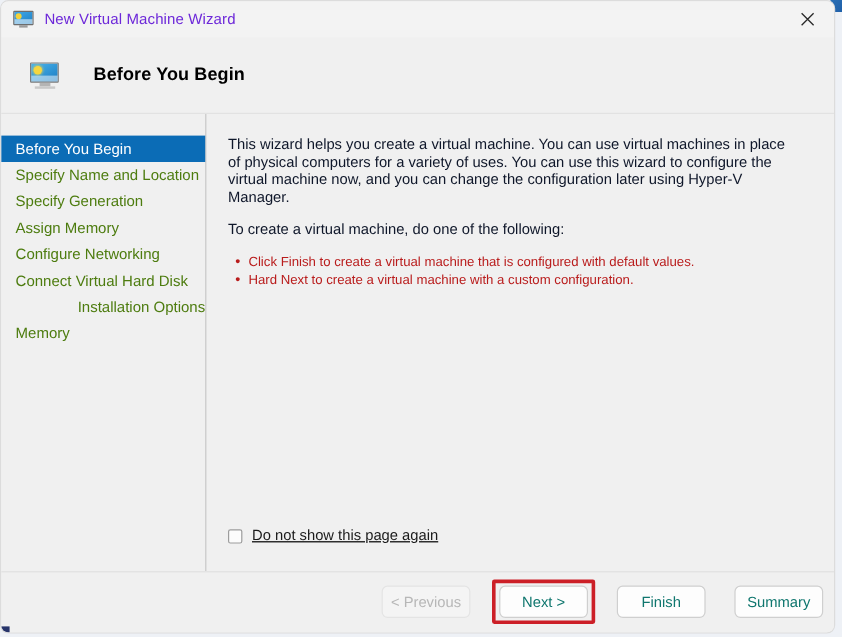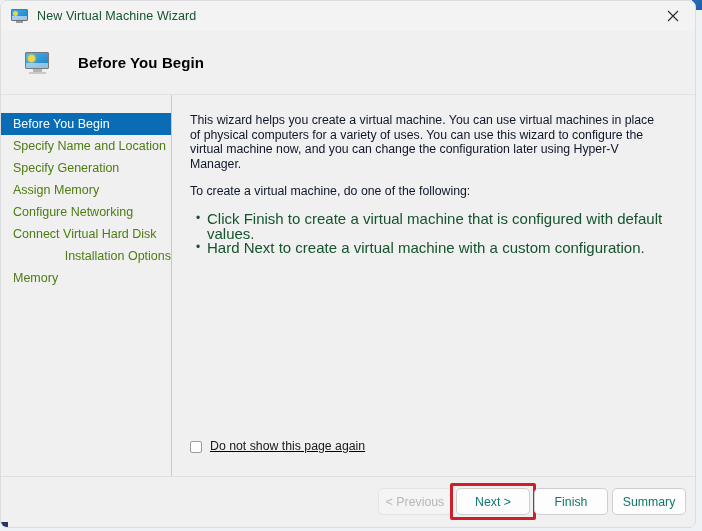--- a/index.html
+++ b/index.html
@@ -75,21 +75,21 @@
   }
   .mon-stand {
     position: absolute;
     left: 5px; top: 12px;
     width: 7px; height: 2px;
     background: #9a9a9a;
   }
   #titlebar-title {
     margin-left: 9px;
     font-size: 12.5px;
-    color: #14532d;
+    color: #6d28d9;
     letter-spacing: 0.1px;
   }
   #close-button {
     position: absolute;
     right: 0; top: 0;
     width: 45px; height: 30px;
     display: flex;
     align-items: center;
     justify-content: center;
     cursor: pointer;
@@ -196,22 +196,22 @@
     line-height: 14.6px;
     margin: 0 0 13px 0;
     max-width: 470px;
   }
   .bullets {
     margin: 0;
     padding: 0;
     list-style: none;
   }
   .bullets li {
-    font-size: 15px;
-    color: #14532d;
+    font-size: 11px;
+    color: #b91c1c;
     line-height: 14.6px;
     padding-left: 17px;
     position: relative;
   }
   .bullets li::before {
     content: "\2022";
     position: absolute;
     left: 6px;
     top: -1px;
     font-size: 12px;
@@ -244,21 +244,21 @@
     height: 51px;
     background: #f0f0f0;
     border-top: 1px solid #e0e0e0;
     box-sizing: border-box;
   }
   #button-row {
     position: absolute;
     right: 9px;
     top: 11px;
     display: flex;
-    gap: 4px;
+    gap: 24px;
     align-items: center;
   }
   .btn {
     width: 74px;
     height: 27px;
     border: 1px solid #cfcfcf;
     border-radius: 5px;
     background: #fdfdfd;
     font-family: "Liberation Sans", sans-serif;
     font-size: 12.3px;

